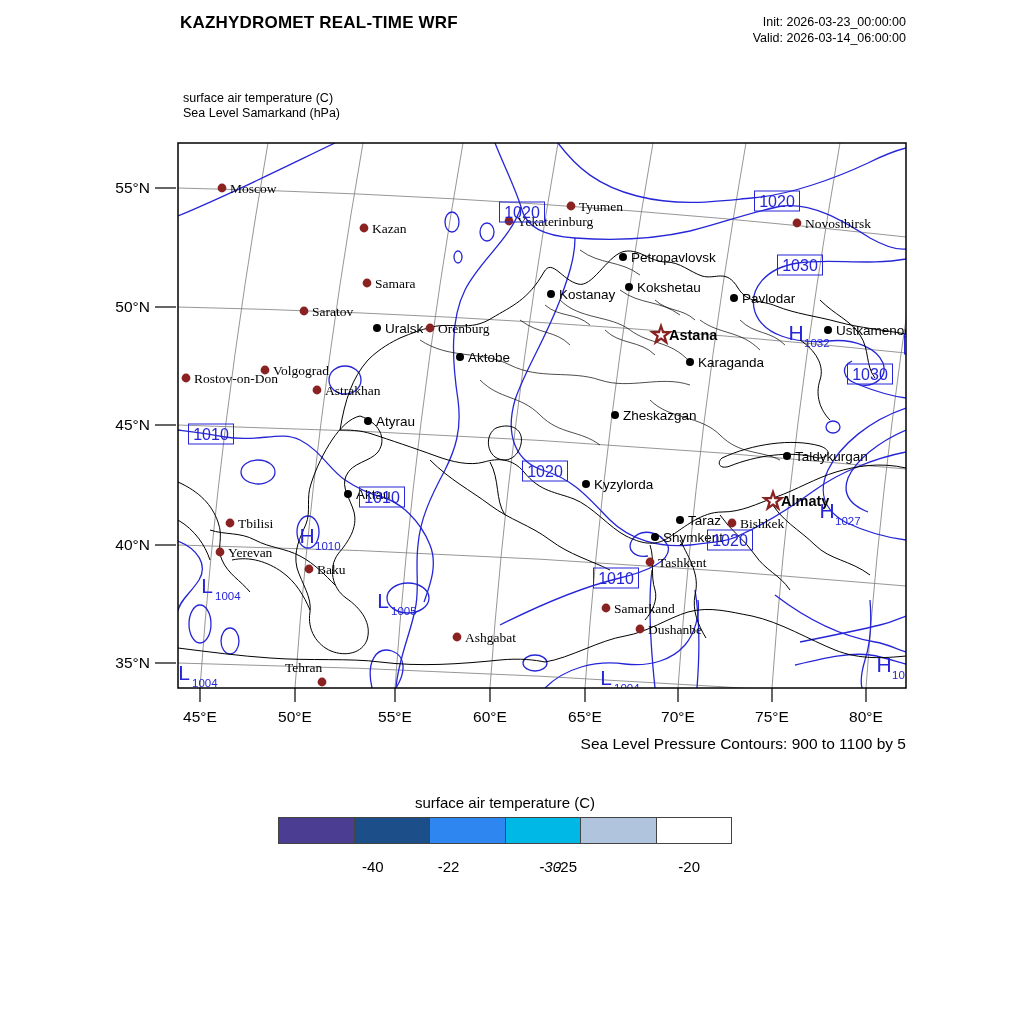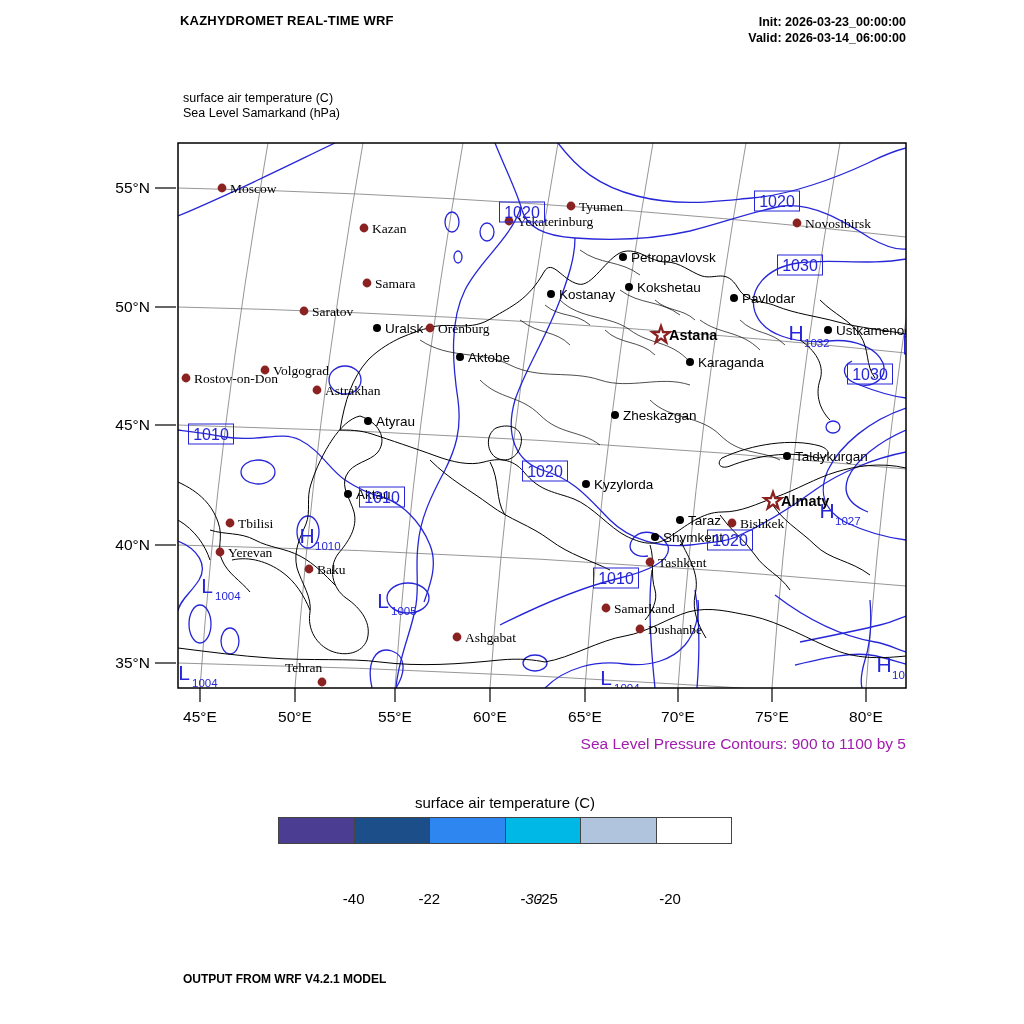--- a/index.html
+++ b/index.html
@@ -1,29 +1,29 @@
 <!DOCTYPE html>
 <html><head>
 <meta charset="utf-8">
 <style>
   html,body{margin:0;padding:0;background:#ffffff;}
   body{width:1024px;height:1024px;position:relative;font-family:"Liberation Sans",sans-serif;color:#000;}
   .abs{position:absolute;}
-  #title{left:180px;top:13px;font-size:13px;font-weight:bold;letter-spacing:.2px;}
-  #run-info{right:118px;top:14px;text-align:right;font-size:12.5px;font-weight:bold;line-height:16px;}
+  #title{left:180px;top:13px;font-size:17px;font-weight:bold;letter-spacing:.2px;}
+  #run-info{right:118px;top:14px;text-align:right;font-size:12.5px;font-weight:normal;line-height:16px;}
   #field-labels{left:183px;top:91px;font-size:12.5px;line-height:15px;}
   #map-svg{left:0;top:0;}
   #caption{right:118px;top:735px;font-size:15.5px;}
   #cbar-title{left:278px;top:794px;width:454px;text-align:center;font-size:15px;}
   #cbar{left:278px;top:817px;width:454px;height:27px;border:1px solid #444;display:flex;box-sizing:border-box;}
   #cbar .seg{flex:1 1 0;border-right:1px solid #444;}
   #cbar .seg:last-child{border-right:none;}
-  .cbar-tick{position:absolute;top:858px;width:60px;margin-left:-30px;text-align:center;font-size:15px;margin-top:32px;}
+  .cbar-tick{position:absolute;top:858px;width:60px;margin-left:-30px;text-align:right;font-size:15px;}
   #footer{left:183px;top:971px;font-size:12px;font-weight:bold;line-height:16px;}
-  .blue{color:#a21caf;}
+  .blue{color:#000000;}
 </style>
 </head>
 <body>
 
 <div class="abs" id="title">KAZHYDROMET REAL-TIME WRF</div>
 
 <div class="abs" id="run-info">
   <div>Init: 2026-03-23_00:00:00</div>
   <div>Valid: 2026-03-14_06:00:00</div>
 </div>
@@ -402,14 +402,13 @@
   </div>
 <div id="cbar-ticks">
     <div class="cbar-tick" style="left: 353.667px;">-40</div>
     <div class="cbar-tick" style="left: 429.333px;">-22</div>
     <div class="cbar-tick" style="left: 531px; font-style: italic;">-30</div>
     <div class="cbar-tick" style="left: 547px;">-25</div>
     <div class="cbar-tick" style="left: 670px;">-20</div>
   </div>
 
 <div class="abs" id="footer">
-  <div>OUTPUT FROM WRF V4.2.1 MODEL</div>
 </div>
 
 </body></html>

